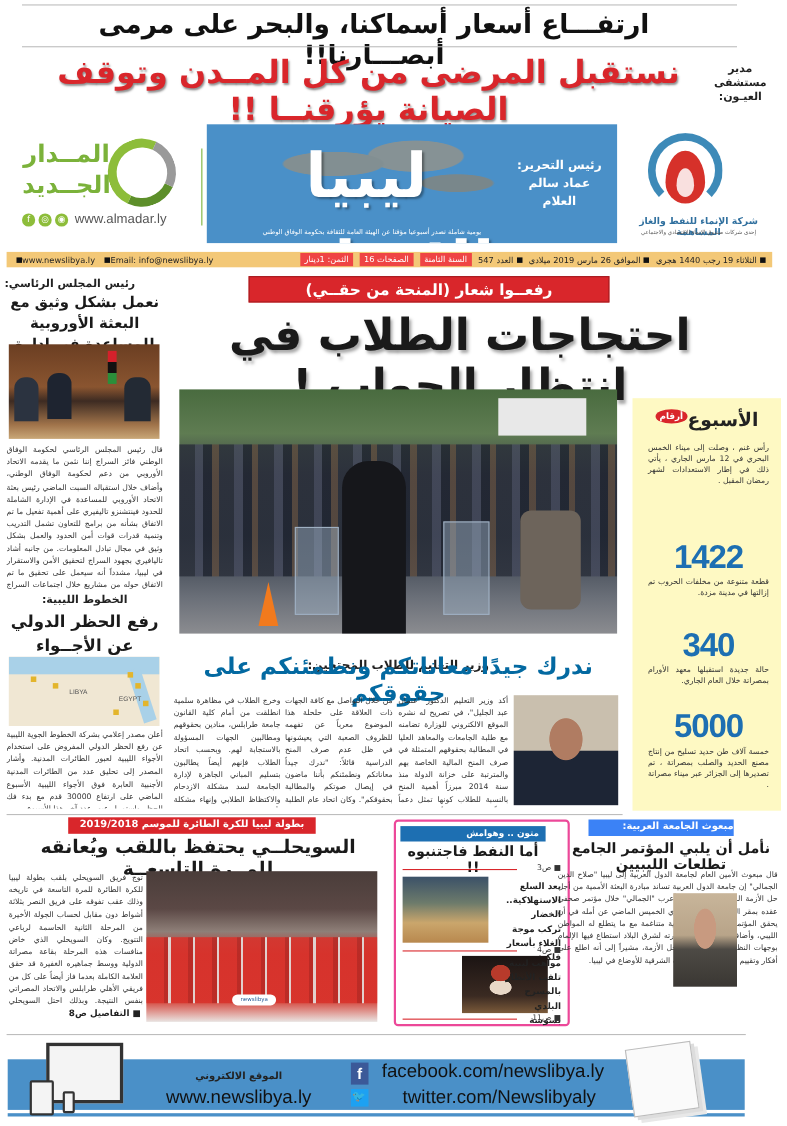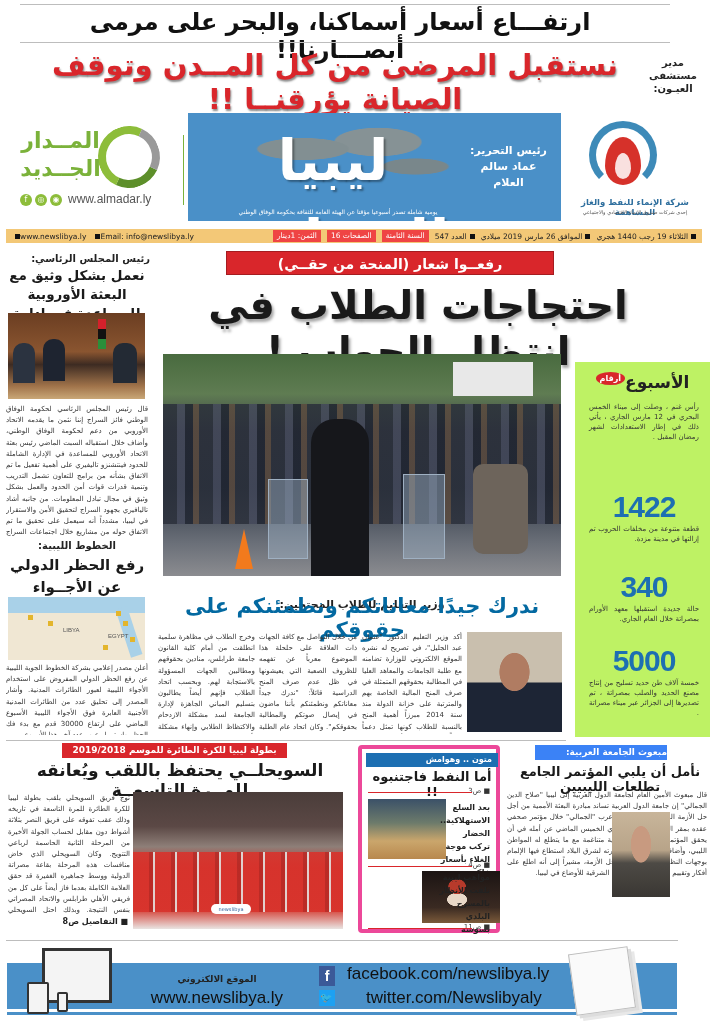--- a/index.html
+++ b/index.html
@@ -56,29 +56,29 @@
   .photo-main .cone { position: absolute; left: 72px; top: 175px; width: 0; height: 0; border-left: 9px solid transparent; border-right: 9px solid transparent; border-bottom: 40px solid #f27a1d; }
   .photo-main .sign { position: absolute; left: 290px; top: 8px; width: 80px; height: 34px; background: #e8e8e8; }
 
   .subhead-small { top: 578px; left: 163px; width: 398px; text-align: center; font-size: 11px; font-weight: bold; color: #222; margin-top: 20px; }
   .subhead-big { top: 594px; left: 163px; width: 398px; text-align: center; font-size: 21px; font-weight: bold; color: #0369a1; }
 
   .col-text { position: absolute; font-size: 7px; line-height: 11.2px; color: #333; text-align: justify; overflow: hidden; }
   .photo-minister { top: 632px; left: 467px; width: 95px; height: 100px; background: radial-gradient(ellipse at 50% 40%, #b07c62 0 22%, transparent 23%), linear-gradient(180deg, #c9bfae 0%, #c9bfae 50%, #1d2535 51%, #1d2535 100%); }
 
   
-  .numbers { top: 362px; left: 575px; width: 135px; height: 375px; background: #bef264; }
+  .numbers { top: 362px; left: 575px; width: 135px; height: 375px; background: #fef9c3; }
   .numbers .head { position: absolute; top: 10px; left: 0; width: 100%; text-align: center; font-size: 17px; font-weight: bold; color: #222; }
   .numbers .head .badge { display: inline-block; background: #d9262b; color: #fff; border-radius: 50%; font-size: 8px; padding: 2px 4px; vertical-align: top; }
   .numbers .item { position: absolute; left: 8px; width: 122px; text-align: center; }
   .numbers .item .num { font-size: 30px; font-weight: bold; color: #1d6fb2; font-family: "Liberation Sans", sans-serif; letter-spacing: -1px; line-height: 34px; }
   .numbers .item .desc { font-size: 7px; line-height: 10px; color: #333; text-align: justify; direction: rtl; padding: 0 6px; }
 
   
-  .lc-sub { top: 253px; left: 4px; width: 146px; text-align: right; font-size: 10px; font-weight: bold; color: #222; }
+  .lc-sub { top: 253px; left: 4px; width: 146px; text-align: left; font-size: 10px; font-weight: bold; color: #222; }
   .lc-head { top: 266px; left: 4px; width: 146px; text-align: center; font-size: 13.5px; font-weight: bold; color: #1a1a1a; line-height: 19px; }
   .photo-meeting { top: 313px; left: 8px; width: 137px; height: 86px; background: linear-gradient(180deg, #6b3e22 0%, #8a5530 45%, #3d2b22 60%, #a0734a 85%, #c9a777 100%); }
   .photo-meeting .flag { position: absolute; left: 90px; top: 6px; width: 8px; height: 30px; background: linear-gradient(180deg, #d4212b 0 33%, #111 33% 66%, #2a8f3a 66%); }
   .photo-meeting .p1 { position: absolute; left: 5px; top: 30px; width: 22px; height: 40px; background: #2b3340; border-radius: 10px 10px 0 0; }
   .photo-meeting .p2 { position: absolute; left: 35px; top: 26px; width: 22px; height: 42px; background: #1e2430; border-radius: 10px 10px 0 0; }
   .photo-meeting .p3 { position: absolute; left: 105px; top: 30px; width: 24px; height: 40px; background: #232a34; border-radius: 10px 10px 0 0; }
   .lc-sub2 { top: 540px; left: 4px; width: 146px; text-align: center; font-size: 10px; font-weight: bold; color: #222; }
   .lc-head2 { top: 554px; left: 4px; width: 146px; text-align: center; font-size: 15px; font-weight: bold; color: #1a1a1a; line-height: 22px; }
   .map-img { top: 597px; left: 8px; width: 137px; height: 63px; background: #f0e7d3; overflow: hidden; }
   .map-img .sea { position: absolute; left: 0; top: 0; width: 100%; height: 16px; background: #a9d1e8; }
@@ -87,21 +87,21 @@
   .map-img .plane { position: absolute; width: 5px; height: 5px; background: #e3b52c; }
 
   
   .sport-bar { top: 743px; left: 62px; width: 225px; height: 15px; background: #d9262b; color: #fff; font-size: 9px; font-weight: bold; text-align: center; line-height: 15px; }
   .sport-head { top: 760px; left: 20px; width: 320px; text-align: center; font-size: 17px; font-weight: bold; color: #1a1a1a; }
   .photo-team { top: 792px; left: 133px; width: 210px; height: 137px; background: linear-gradient(180deg, #4a3d3a 0%, #5b4845 25%, #8e7f78 40%, #c8302b 55%, #d33a30 85%, #e9e4e2 100%); overflow: hidden; }
   .photo-team .players { position: absolute; left: 0; top: 60px; width: 100%; height: 60px; background: repeating-linear-gradient(90deg, #d8332c 0 16px, #b92a25 16px 20px, #e5e0de 20px 22px); opacity: 0.9; }
   .photo-team .logo { position: absolute; left: 78px; top: 112px; width: 40px; height: 10px; background: #fff; border-radius: 6px; font-size: 5px; color: #2a5e9a; text-align: center; line-height: 10px; }
   .sport-more { top: 917px; left: 8px; width: 120px; text-align: right; font-size: 8px; font-weight: bold; color: #222; }
 
-  .mutoon { top: 745px; left: 358px; width: 142px; height: 188px; border: 4px solid #ec4899; border-radius: 4px; }
+  .mutoon { top: 745px; left: 358px; width: 160px; height: 188px; border: 2px solid #ec4899; border-radius: 4px; }
   .mutoon .bar { position: absolute; left: 4px; top: 4px; width: 132px; height: 14px; background: #1d6fb2; color: #fff; font-size: 8px; font-weight: bold; padding-right: 6px; line-height: 14px; }
   .mutoon .head { position: absolute; left: 4px; top: 20px; width: 132px; text-align: center; font-size: 13px; font-weight: bold; color: #1a1a1a; }
   .mutoon .pg { position: absolute; font-size: 7px; color: #333; }
   .mutoon .redline { position: absolute; height: 1px; background: #d9262b; }
   .mutoon .img1 { position: absolute; left: 6px; top: 50px; width: 78px; height: 60px; background: linear-gradient(180deg, #3b5168 0%, #6d7b6b 40%, #caa66c 70%, #b8884e 100%); }
   .mutoon .t1 { position: absolute; right: 6px; top: 52px; width: 50px; font-size: 8px; font-weight: bold; line-height: 13px; color: #222; }
   .mutoon .img2 { position: absolute; left: 60px; top: 122px; width: 78px; height: 52px; background: radial-gradient(ellipse at 45% 30%, #b73a2b 0 14%, transparent 15%), radial-gradient(ellipse at 45% 55%, #e8d8c8 0 16%, transparent 17%), linear-gradient(180deg, #1b1413 0%, #3a2a22 70%, #7b5a3a 100%); }
   .mutoon .t2 { position: absolute; right: 84px; top: 122px; width: 56px; font-size: 8px; font-weight: bold; line-height: 13px; color: #222; }
 
   .arab-bar { top: 745px; left: 535px; width: 132px; height: 15px; background: #3b82f6; color: #fff; font-size: 9px; font-weight: bold; text-align: right; line-height: 15px; }

